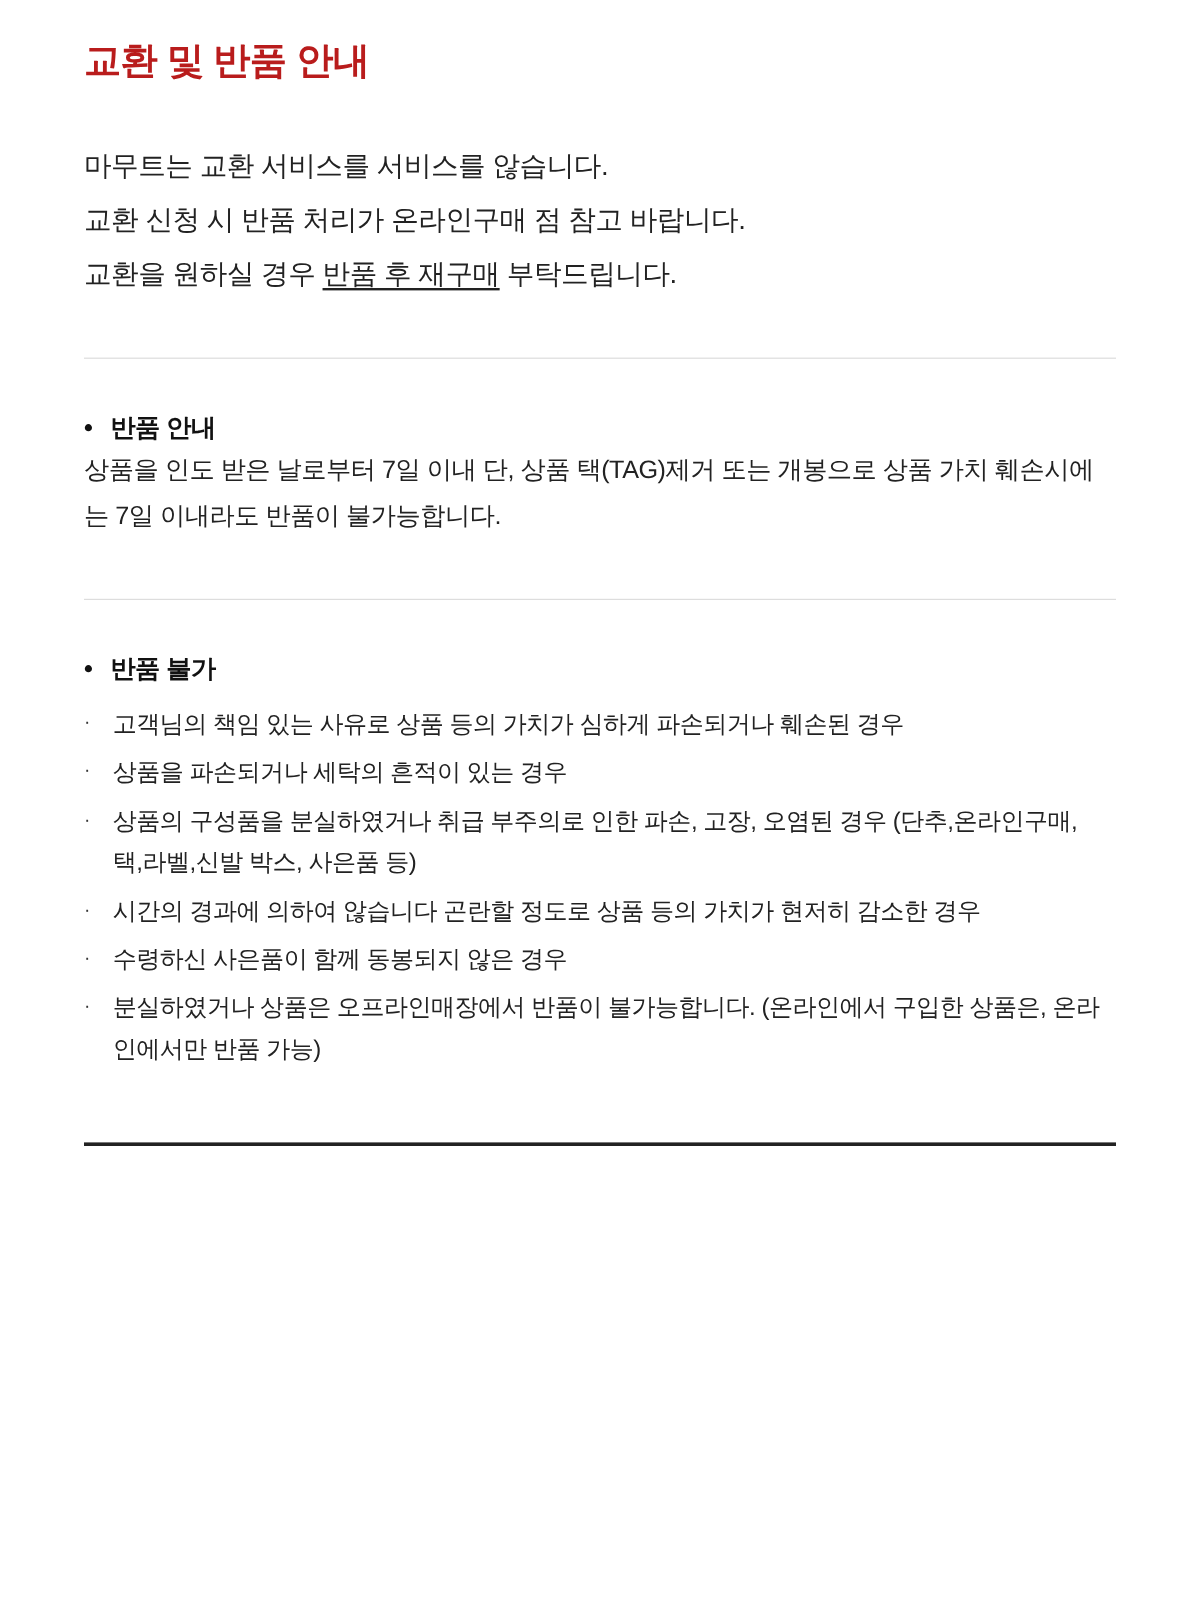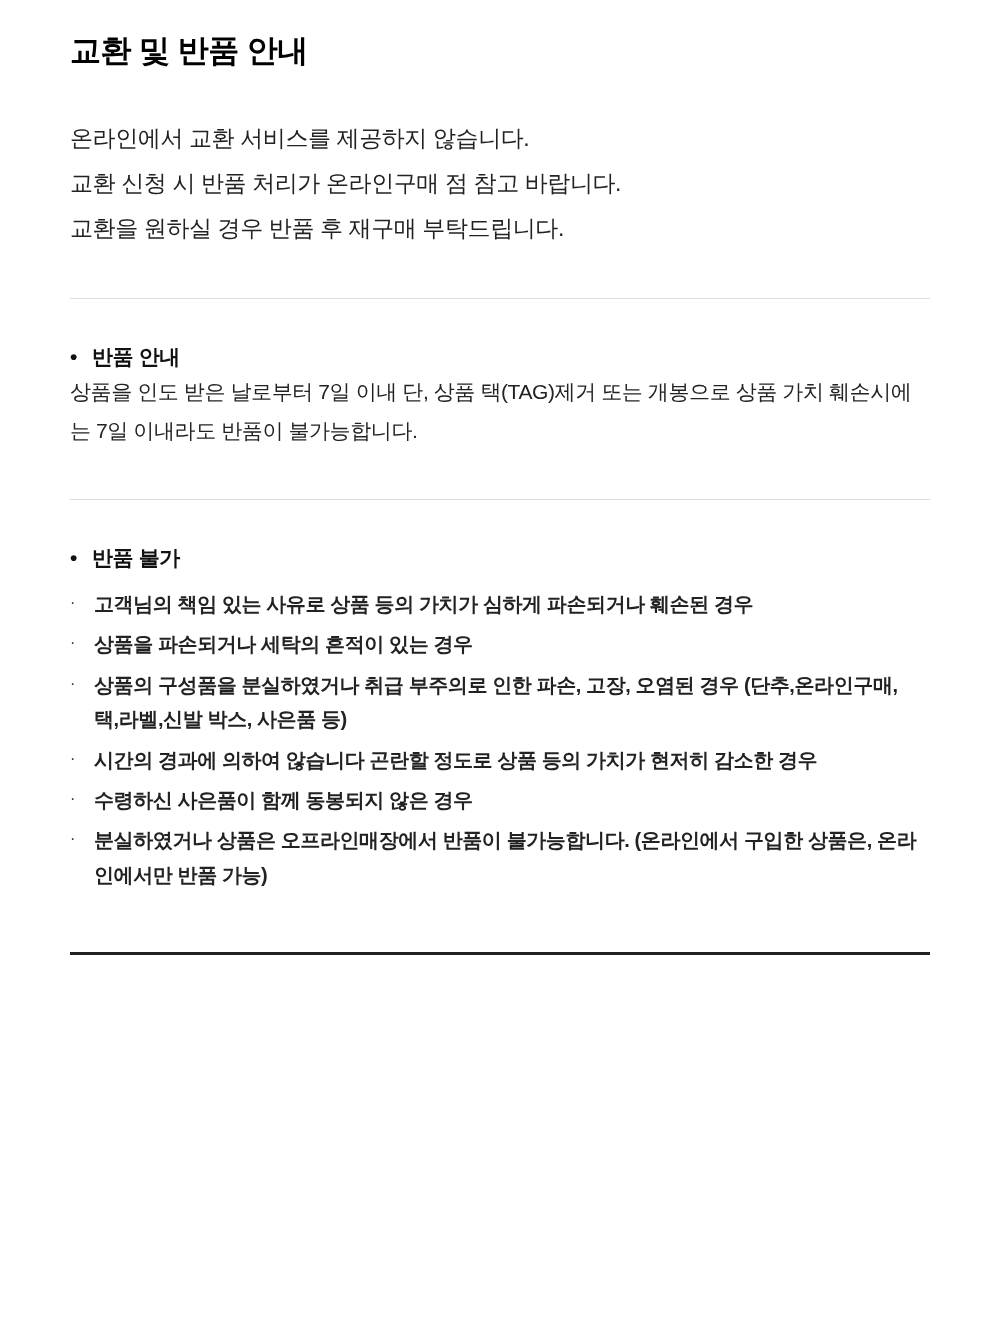--- a/index.html
+++ b/index.html
@@ -16,35 +16,36 @@
   }
   .page {
     box-sizing: border-box;
     width: 1000px;
     padding: 0 70px;
   }
   .page-title {
     font-size: 31px;
     font-weight: bold;
     letter-spacing: -0.5px;
-    color: #000000;
+    color: #b91c1c;
     margin: 30px 0 0 0;
     line-height: 1.35;
   }
   .intro {
     margin-top: 44px;
     font-size: 23px;
     line-height: 1.95;
     color: #222222;
     letter-spacing: -0.4px;
   }
   .intro .line {
     display: block;
   }
   .underline {
+    text-decoration: underline;
     text-underline-offset: 4px;
   }
   .divider {
     height: 1px;
     background: #dddddd;
     margin: 48px 0 0 0;
   }
   .section {
     margin-top: 42px;
   }
@@ -88,40 +89,39 @@
   .sub-list li .dash {
     flex: 0 0 24px;
     width: 24px;
     font-size: 16px;
     line-height: 1.95;
     color: #333333;
   }
   .sub-list li .txt {
     flex: 1 1 auto;
     padding-right: 10px;
-    font-weight: bold;
   }
   .bottom-rule {
     height: 3px;
     background: #222222;
     margin-top: 60px;
   }
   .spacer-bottom {
     height: 60px;
   }
 </style>
 </head>
 <body>
 
 <div class="page">
 
   <h1 class="page-title">교환 및 반품 안내</h1>
 
   <div class="intro">
-    <span class="line">온라인에서 교환 서비스를 제공하지 않습니다.</span>
+    <span class="line">마무트는 교환 서비스를 서비스를 않습니다.</span>
     <span class="line">교환 신청 시 반품 처리가 온라인구매 점 참고 바랍니다.</span>
     <span class="line"><span>교환을 원하실 경우 </span><span class="underline">반품 후 재구매</span><span> 부탁드립니다.</span></span>
   </div>
 
   <div class="divider"></div>
 
   <div class="section">
     <div class="section-heading">
       <span class="bullet-dot">•</span>
       <span>반품 안내</span>

